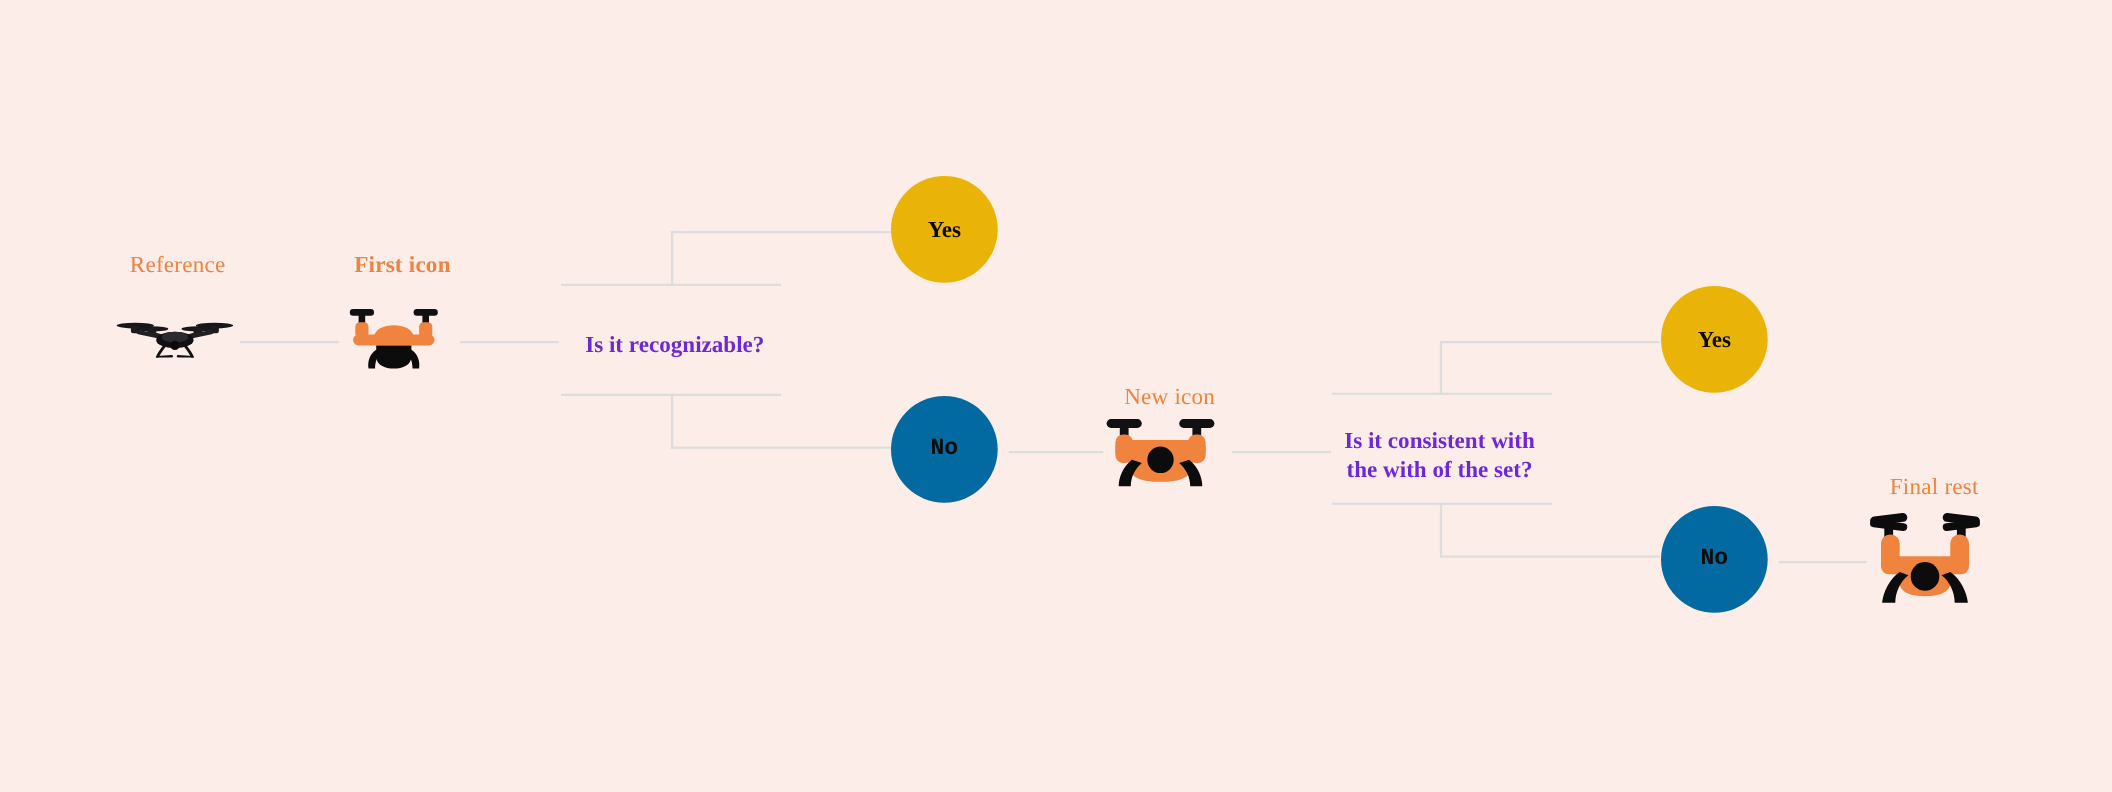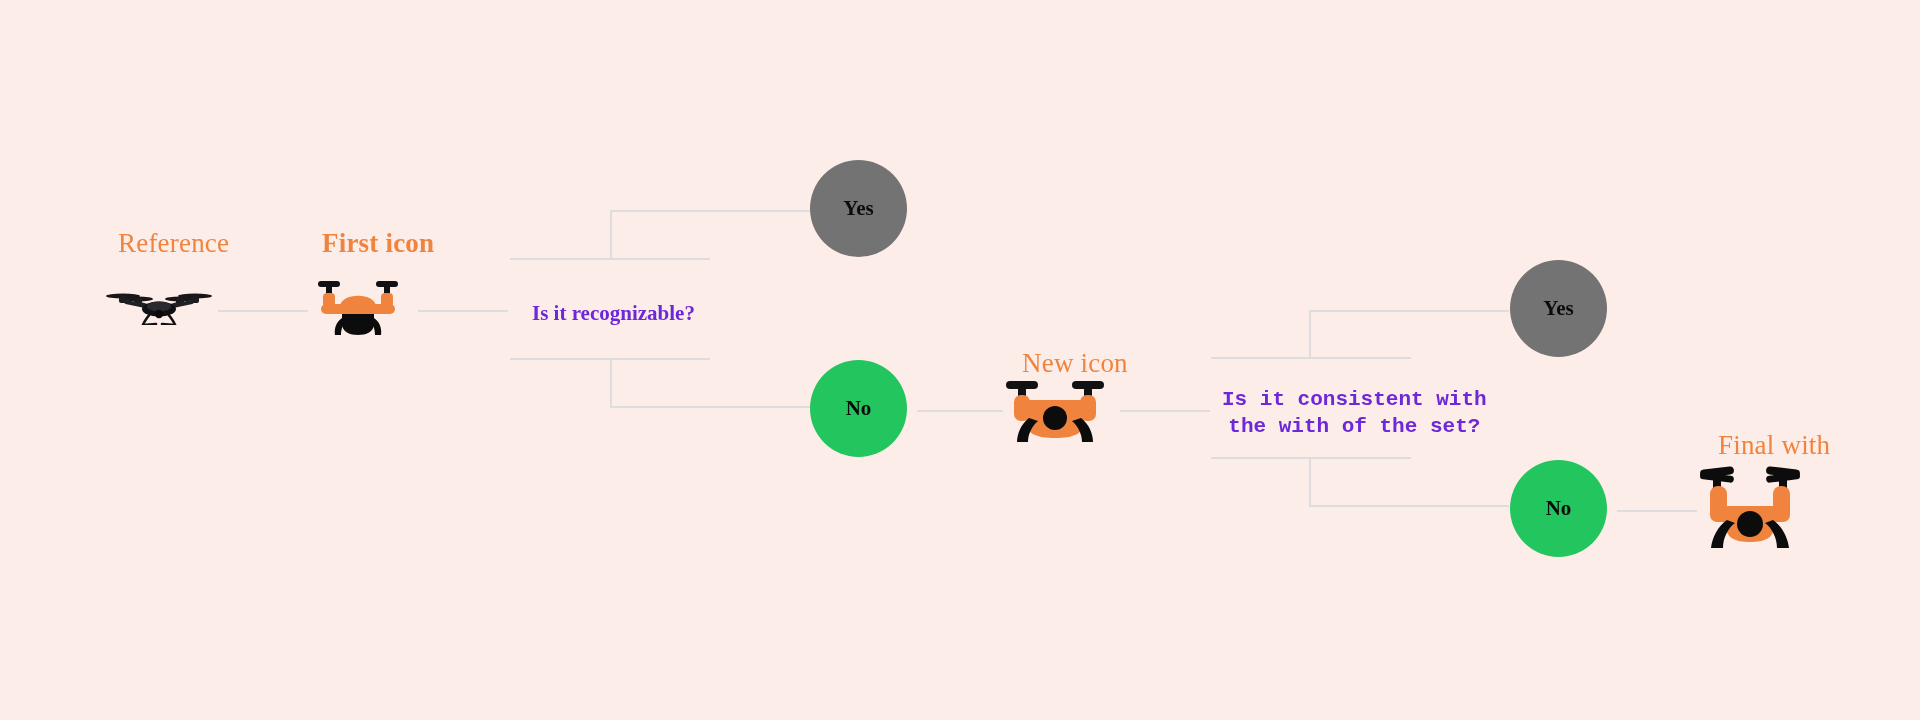--- a/index.html
+++ b/index.html
@@ -25,21 +25,21 @@
     position: absolute;
     background: #DDDDDD;
   }
   .line.h { height: 2px; }
   .line.v { width: 2px; }
 
   
   .caption {
     position: absolute;
     color: #F0833E;
-    font-size: 27px;
+    font-size: 21px;
     font-family: "Liberation Serif", "DejaVu Serif", serif;
     white-space: nowrap;
     letter-spacing: .2px;
   }
 
   
   .question {
     position: absolute;
     color: #6d28d9;
     font-size: 21px;
@@ -55,22 +55,22 @@
     position: absolute;
     border-radius: 50%;
     display: flex;
     align-items: center;
     justify-content: center;
     color: #0D0B0A;
     font-size: 21px;
     font-family: "Liberation Serif", "DejaVu Serif", serif;
     font-weight: 600;
   }
-  .circle.yes { background: #737373; }
-  .circle.no  { background: #22c55e; }
+  .circle.yes { background: #eab308; }
+  .circle.no  { background: #0369a1; font-family: Liberation Mono, monospace; }
 
   
   .node {
     position: absolute;
   }
   .node svg { display: block; }
 </style>
 </head>
 <body>
 
@@ -183,21 +183,21 @@
 
       <circle cx="50" cy="40" r="12" fill="#0D0C0C"></circle>
 
       <path d="M24 40 C 16 46, 12 56, 12 64 L23 64 C23 56, 27 48, 33 43 Z" fill="#0D0C0C"></path>
       <path d="M76 40 C 84 46, 88 56, 88 64 L77 64 C77 56, 73 48, 67 43 Z" fill="#0D0C0C"></path>
     </svg>
   </div>
 
   <div class="line h" style="left:1120px; top:410px; width:90px;"></div>
 
-  <div class="question" style="left:1222px; top:387px;font-family:Liberation Mono, monospace;">
+  <div class="question" style="left:1222px; top:387px;">
     <div>Is it consistent with</div>
     <div>the with of the set?</div>
   </div>
 
   <div class="line h" style="left:1211px; top:357px; width:200px;"></div>
   <div class="line h" style="left:1211px; top:457px; width:200px;"></div>
   <div class="line v" style="left:1309px; top:310px; height:48px;"></div>
   <div class="line v" style="left:1309px; top:457px; height:50px;"></div>
   <div class="line h" style="left:1309px; top:310px; width:200px;"></div>
   <div class="line h" style="left:1309px; top:505px; width:200px;"></div>
@@ -205,21 +205,21 @@
   <div class="circle yes" style="left:1510px; top:260px; width:97px; height:97px;">
     <span>Yes</span>
   </div>
 
   <div class="circle no" style="left:1510px; top:460px; width:97px; height:97px;">
     <span>No</span>
   </div>
 
   <div class="line h" style="left:1617px; top:510px; width:80px;"></div>
 
-  <div class="caption" style="left:1718px; top:430px;">Final with</div>
+  <div class="caption" style="left:1718px; top:430px;">Final rest</div>
 
   <div class="node" style="left:1700px; top:462px;">
     <svg width="100" height="88" viewBox="0 0 100 88">
 
       <g fill="#0D0C0C">
         <rect x="0" y="6" width="34" height="8" rx="4" transform="rotate(-7 17 10)"></rect>
         <rect x="0" y="12" width="34" height="7" rx="3.5" transform="rotate(7 17 15)"></rect>
         <rect x="13" y="14" width="8" height="14" rx="3"></rect>
       </g>
 

